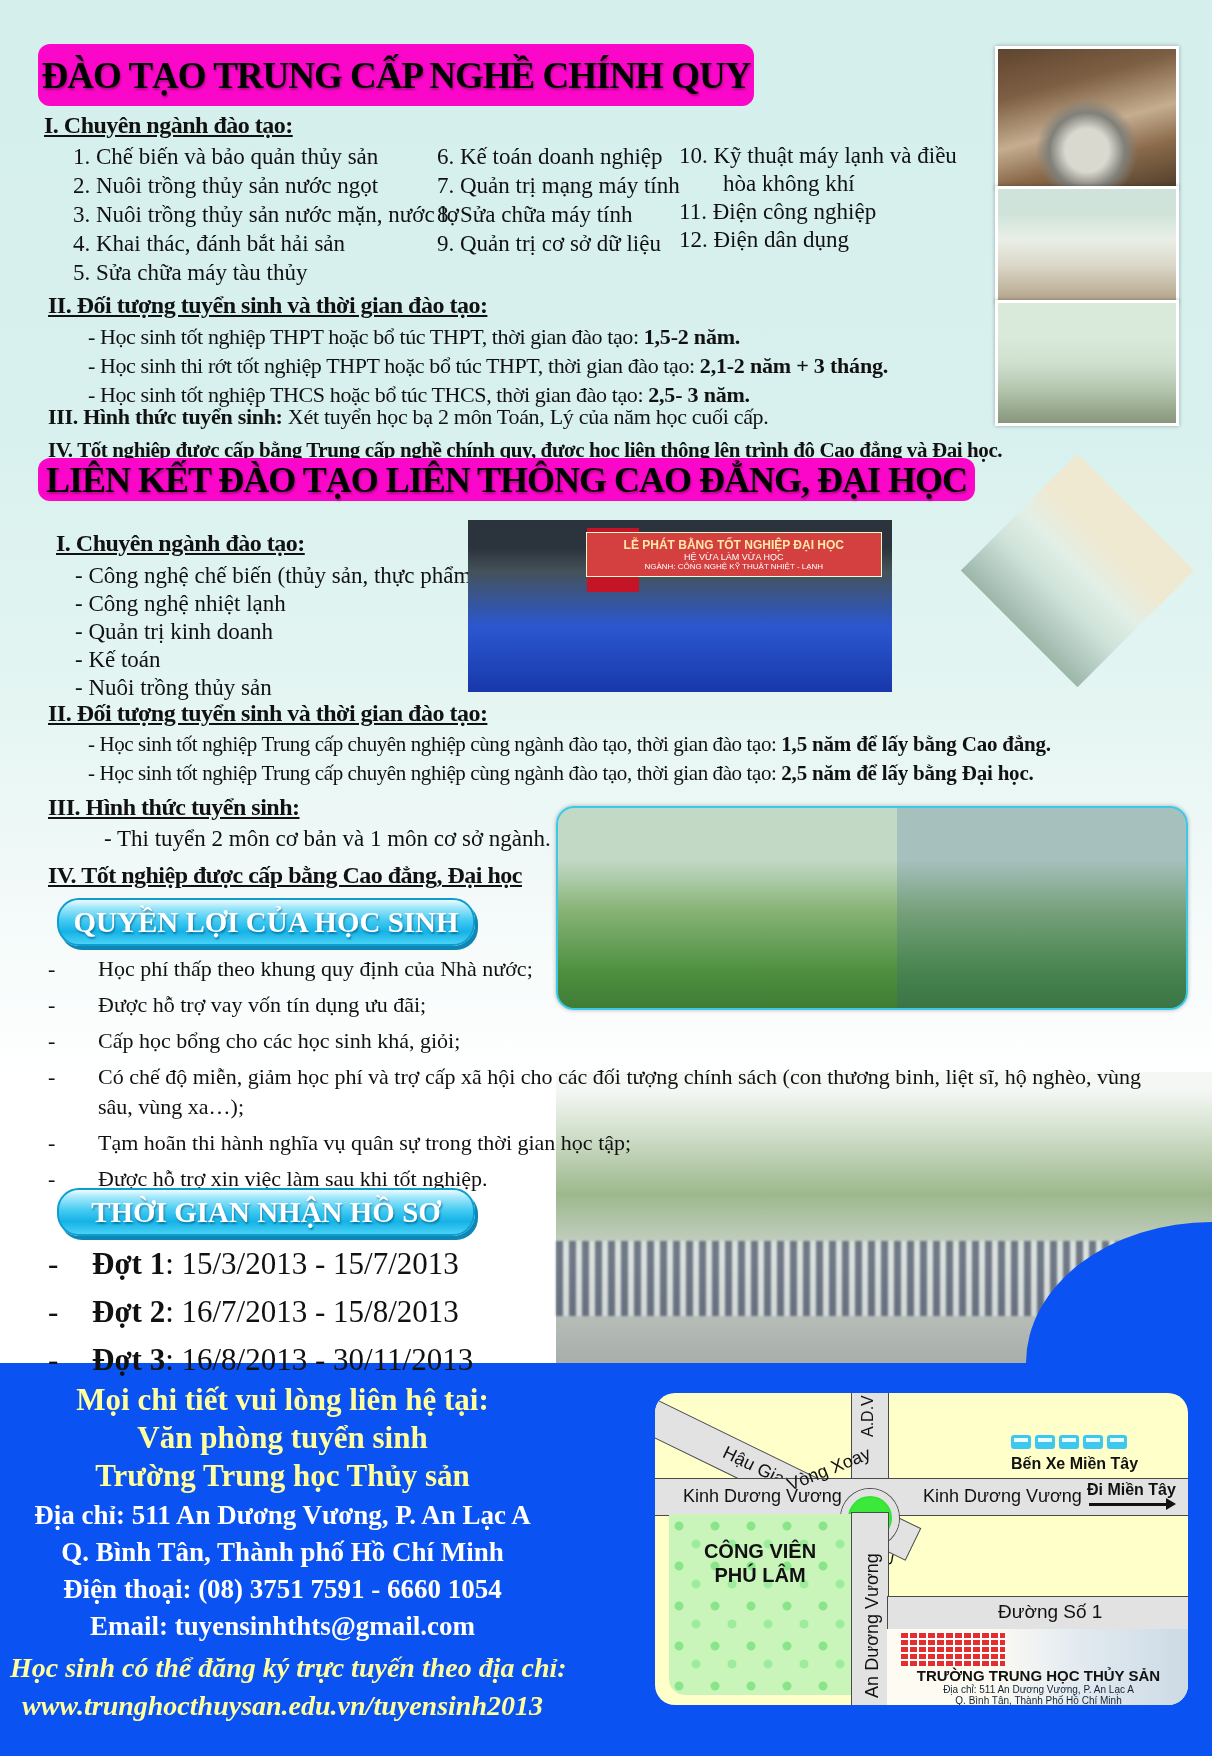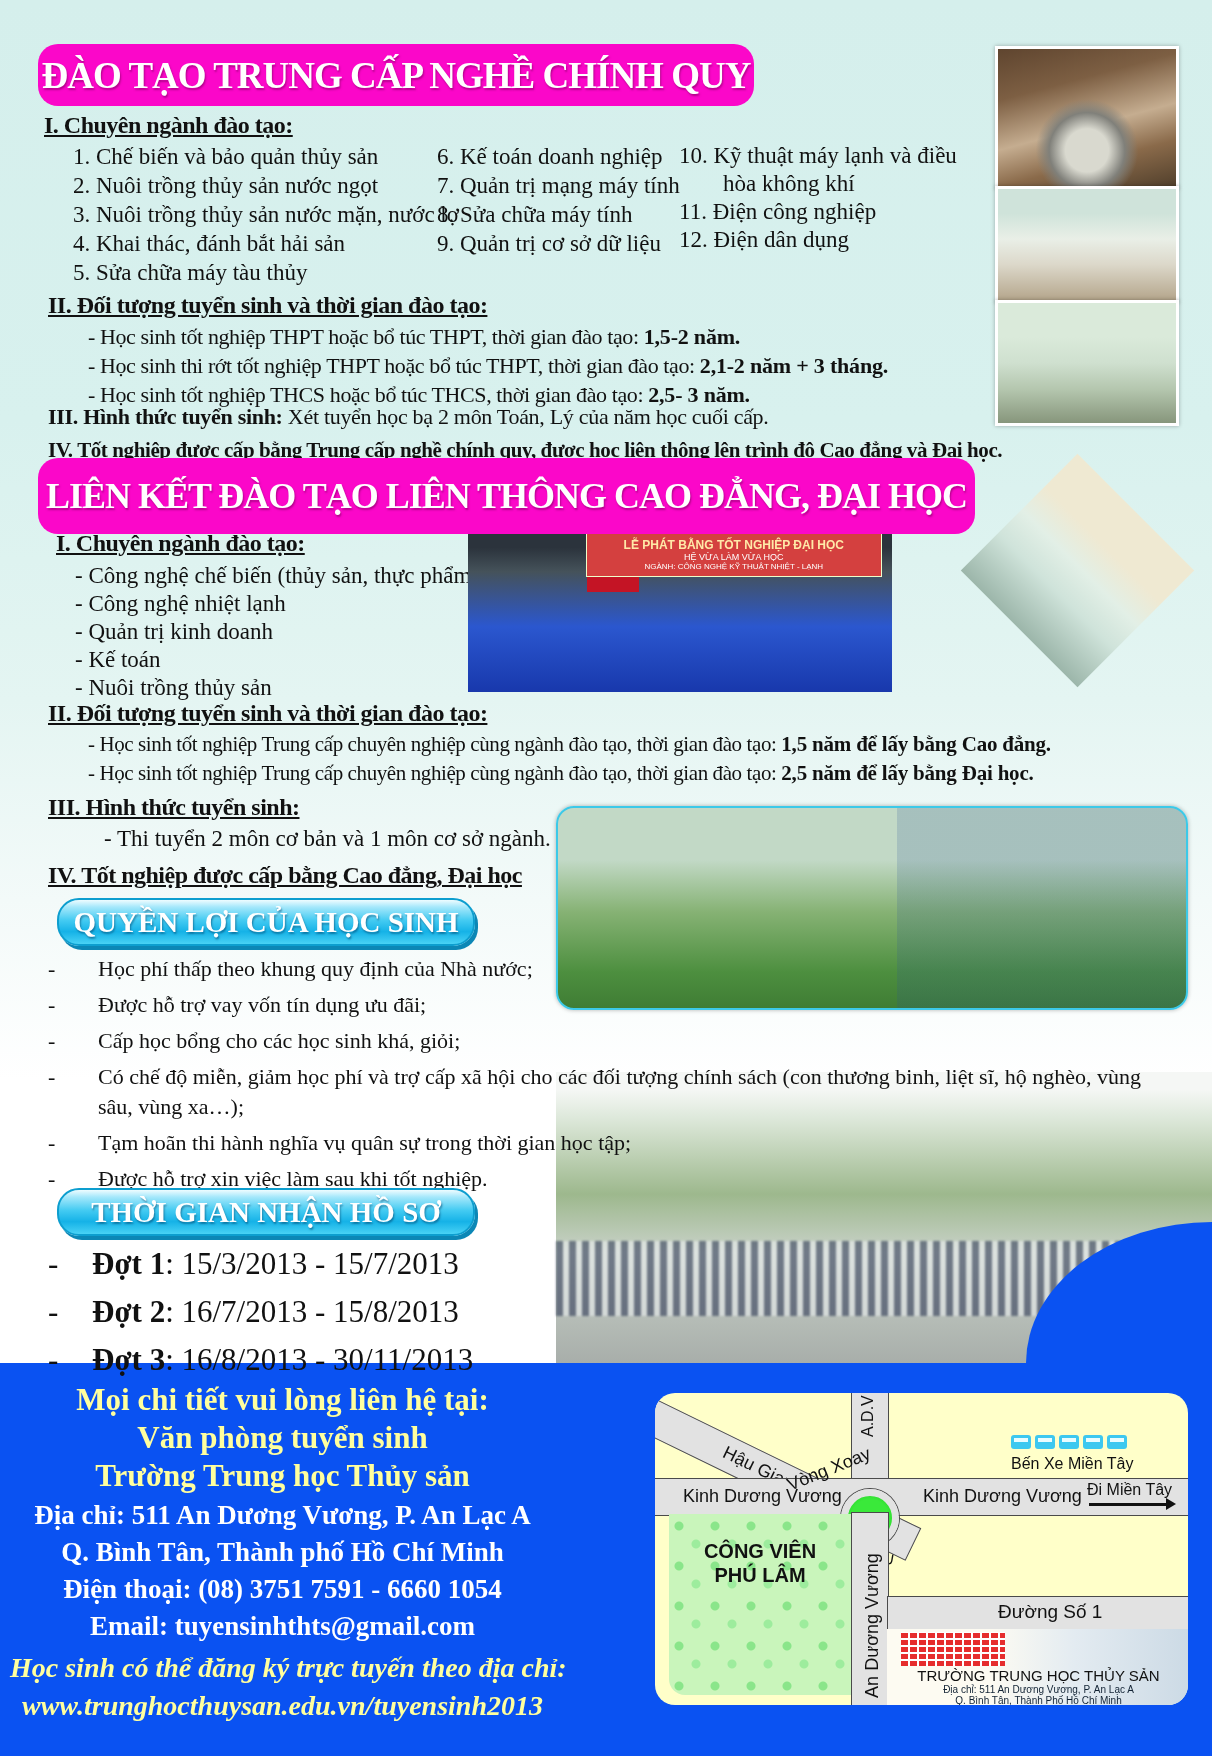--- a/index.html
+++ b/index.html
@@ -2,21 +2,21 @@
 <html><head>
 <meta charset="utf-8">
 <style>
   html,body{margin:0;padding:0;}
   .page{position:relative;width:1212px;height:1756px;overflow:hidden;
     font-family:"Liberation Serif", serif;color:#111;
     background:linear-gradient(180deg,#d5efec 0px,#d8f1ee 420px,#e4f5f2 700px,#f3faf9 900px,#ffffff 1080px,#ffffff 1363px);}
   .abs{position:absolute;}
 
   
-  .mag-header{background:#fb07c9;border-radius:20px;color:#ffffff;display:flex;align-items:center;justify-content:center;
+  .mag-header{background:#fb07c9;border-radius:12px;color:#000000;display:flex;align-items:center;justify-content:center;
     font-weight:bold;letter-spacing:-1px;text-shadow:1px 2px 2px rgba(120,0,90,.55);}
 
   
   .cyan-pill{border-radius:22px;display:flex;align-items:center;justify-content:center;color:#fff;font-weight:bold;
     background:linear-gradient(180deg,#eefcff 0%,#a5e8fb 16%,#44cbf2 46%,#15b2e7 72%,#49d2f5 100%);
     border:2px solid #0d9ecf;box-shadow:3px 4px 0 #0c87b6;text-shadow:1px 2px 2px rgba(0,70,110,.55);}
 
   .h-roman{font-weight:bold;font-size:24px;letter-spacing:-0.5px;text-decoration:underline;}
   .list-col{font-size:23px;line-height:29px;margin-left:11px;}
   .list-col .li{white-space:nowrap;}
@@ -65,21 +65,21 @@
   .road-label{position:absolute;font-size:17px;color:#111;white-space:nowrap;}
   .park{position:absolute;background:#c9f5bb;border-radius:0 0 0 16px;
     background-image:radial-gradient(circle at 10px 12px,#8ae58a 4px,rgba(0,0,0,0) 5px),
       radial-gradient(circle at 27px 30px,#9dec9d 4px,rgba(0,0,0,0) 5px);background-size:36px 40px;}
   .park-label{position:absolute;width:100%;text-align:center;font-weight:bold;font-size:20px;color:#111;}
   .circle-green{position:absolute;border-radius:50%;background:radial-gradient(circle,#3ae93a 0 60%,#1ecb1e 100%);border:7px solid #e2e2e2;box-shadow:0 0 0 1px #4a4a4a;}
   .red-arrow{position:absolute;color:#e40000;font-weight:bold;font-size:36px;line-height:30px;}
   .bus-row{position:absolute;display:flex;gap:4px;}
   .bus{width:20px;height:14px;background:#3dc8f0;border-radius:3px;position:relative;}
   .bus::before{content:'';position:absolute;left:3px;right:3px;top:3px;height:4px;background:#eafcff;}
-  .mt-bold{position:absolute;font-weight:normal;font-size:16px;color:#111;white-space:nowrap;}
+  .mt-bold{position:absolute;font-weight:bold;font-size:16px;color:#111;white-space:nowrap;}
   .bldg{position:absolute;background:#e62d2d;
     background-image:repeating-linear-gradient(0deg,rgba(0,0,0,0) 0 5px,#fff 5px 7px),
       repeating-linear-gradient(90deg,rgba(0,0,0,0) 0 7px,#fff 7px 9px);}
   .school-block{position:absolute;background:linear-gradient(90deg,#fdfbf2 0 34%,#e3ebf1 62%,#ccdae5 100%);}
   .dmt-arrow{position:absolute;width:78px;height:3px;background:#111;}
   .dmt-arrow::after{content:'';position:absolute;right:-9px;top:-5px;border-left:10px solid #111;
     border-top:6px solid rgba(0,0,0,0);border-bottom:6px solid rgba(0,0,0,0);}
 </style>
 </head>
 <body>
@@ -120,21 +120,21 @@
 
   <div class="abs" style="left:48px;top:404px;font-size:22px;letter-spacing:-0.3px;white-space:nowrap;">
     <b>III. Hình thức tuyển sinh: </b><span>Xét tuyển học bạ 2 môn Toán, Lý của năm học cuối cấp.</span>
   </div>
   <div class="abs" style="left:48px;top:438px;font-size:21px;font-weight:bold;letter-spacing:-0.4px;white-space:nowrap;">IV. Tốt nghiệp được cấp bằng Trung cấp nghề chính quy, được học liên thông lên trình độ Cao đẳng và Đại học.</div>
 
   <div class="ph ph-cook" style="left:995px;top:46px;width:178px;height:137px;"></div>
   <div class="ph ph-class1" style="left:995px;top:186px;width:178px;height:111px;"></div>
   <div class="ph ph-class2" style="left:995px;top:300px;width:178px;height:120px;"></div>
 
-  <div class="abs mag-header" style="left:38px;top:458px;width:937px;height:76px;font-size:36px;z-index:3;text-align:center;">
+  <div class="abs mag-header" style="left:38px;top:458px;width:937px;height:43px;font-size:36px;z-index:3;text-align:center;">
     <span>LIÊN KẾT ĐÀO TẠO LIÊN THÔNG CAO ĐẲNG, ĐẠI HỌC</span>
   </div>
 
   <div class="ph ph-grad" style="left:468px;top:520px;width:424px;height:172px;z-index:2;">
     <div class="grad-flag">
         <span>★</span>
       </div>
     <div class="grad-banner">
       <div style="font-size:12px;font-weight:bold;color:#ffe9a8;">LỄ PHÁT BẰNG TỐT NGHIỆP ĐẠI HỌC</div>
       <div style="font-size:9px;">HỆ VỪA LÀM VỪA HỌC</div>

